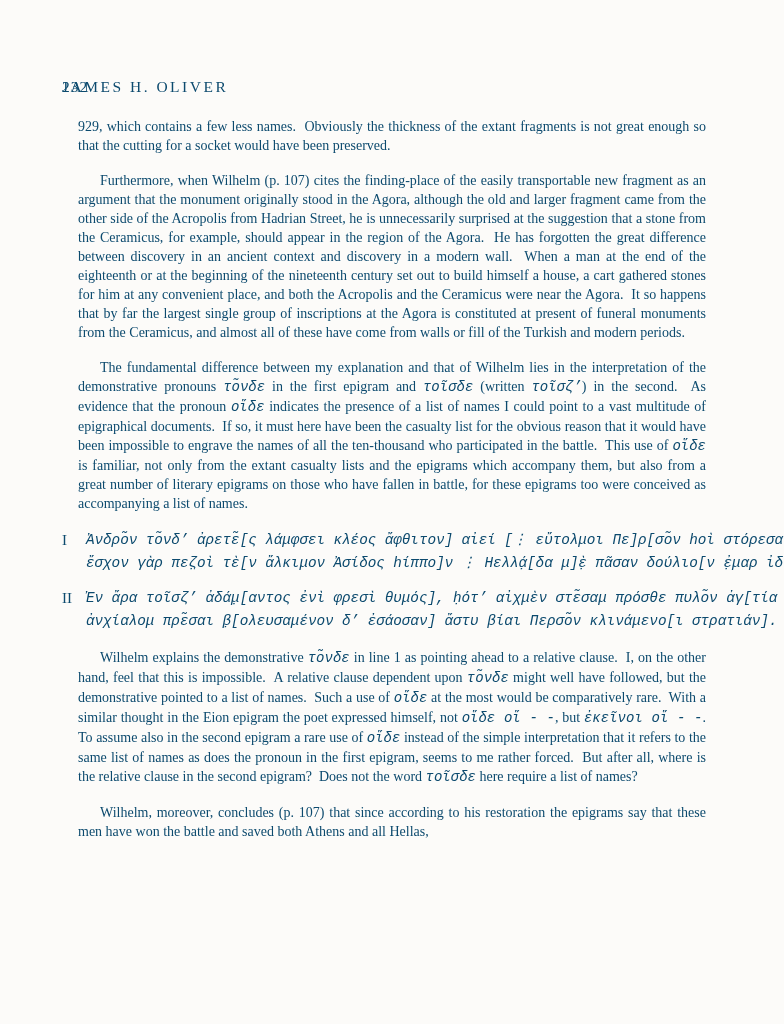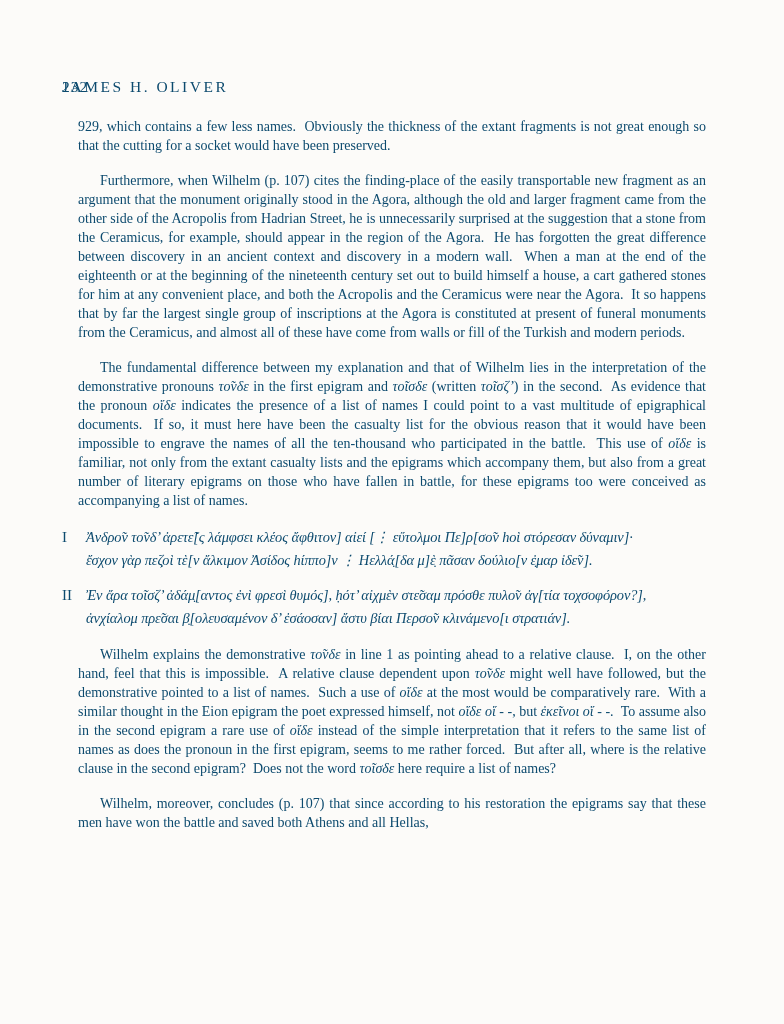--- a/index.html
+++ b/index.html
@@ -23,21 +23,21 @@
   .pageno{position:absolute;left:0;top:0;letter-spacing:1px}
   .runhead{display:block;letter-spacing:2.5px}
   .para{
     margin:16px;
     font-size:14px;
     line-height:19px;
     text-align:justify;
     white-space:pre-wrap;
   }
   .para.indent{text-indent:22px}
-  .g{font-family:Liberation Serif, serif;font-style:italic}
+  .g{font-family:Liberation Mono, monospace;font-style:italic}
   .epigram{display:flex;margin-top:9px}
   .epigram+.epigram{margin-top:13px}
   .epigram .numeral{flex:none;width:24px;font-size:15px;line-height:22.5px}
   .epigram-lines{flex:1;min-width:0}
   .epigram-line{
     font-size:14.4px;
     line-height:22.5px;
     white-space:nowrap;
     letter-spacing:-0.1px;
   }

